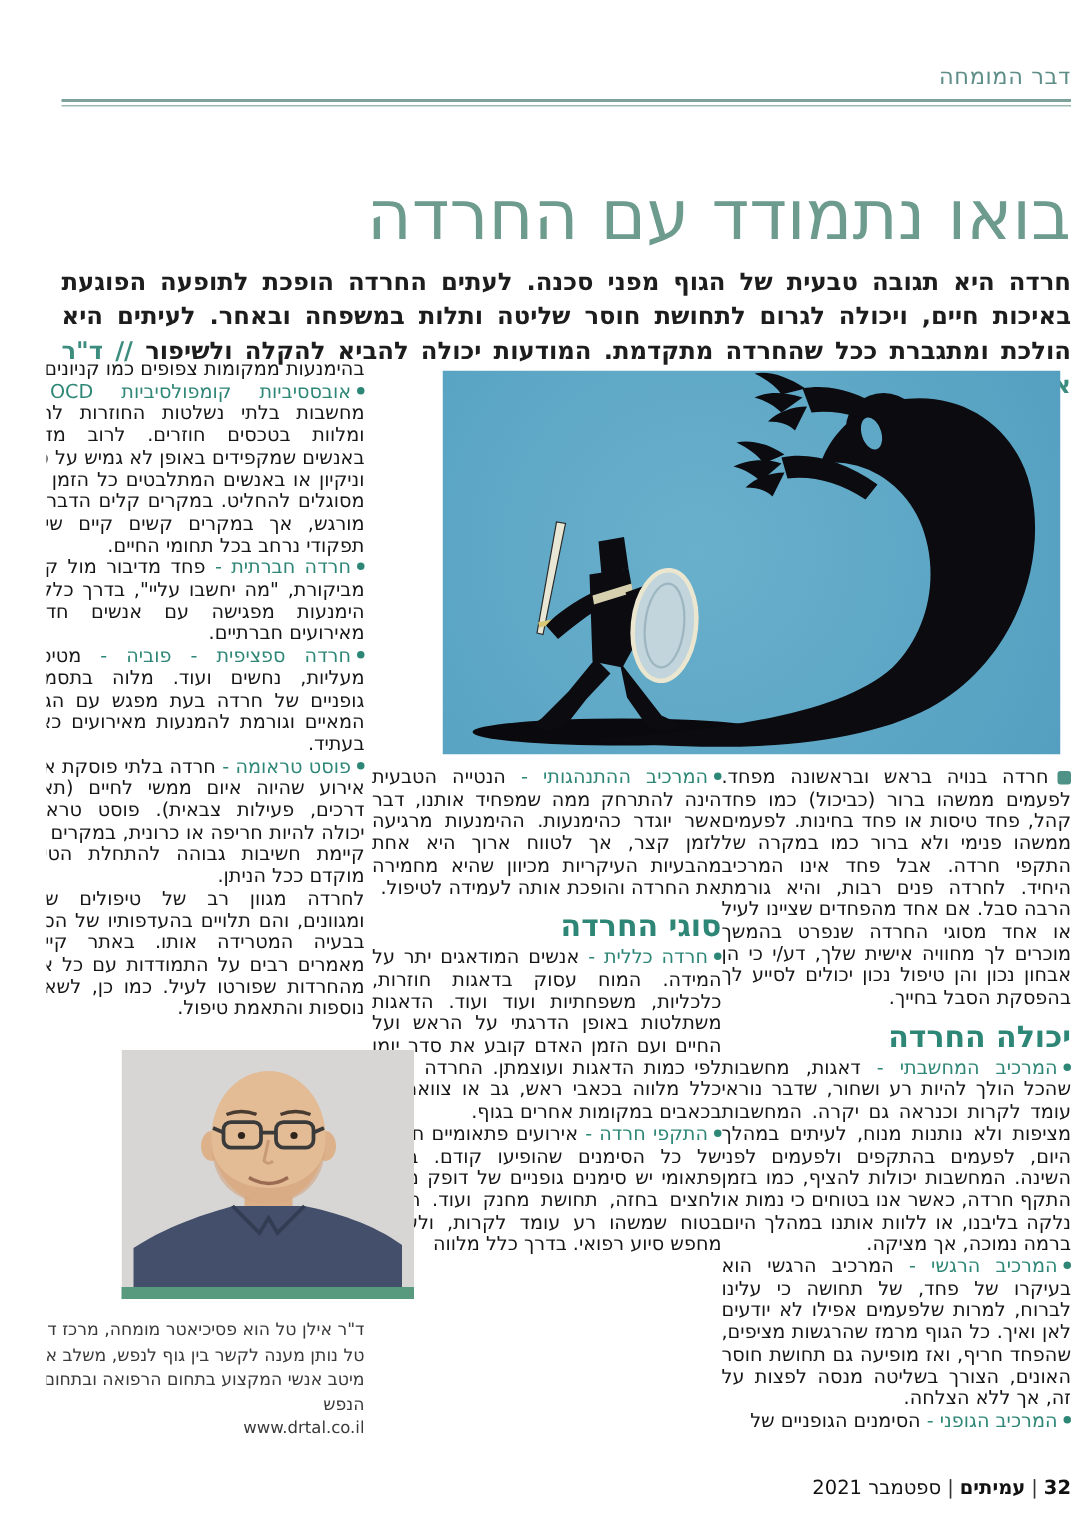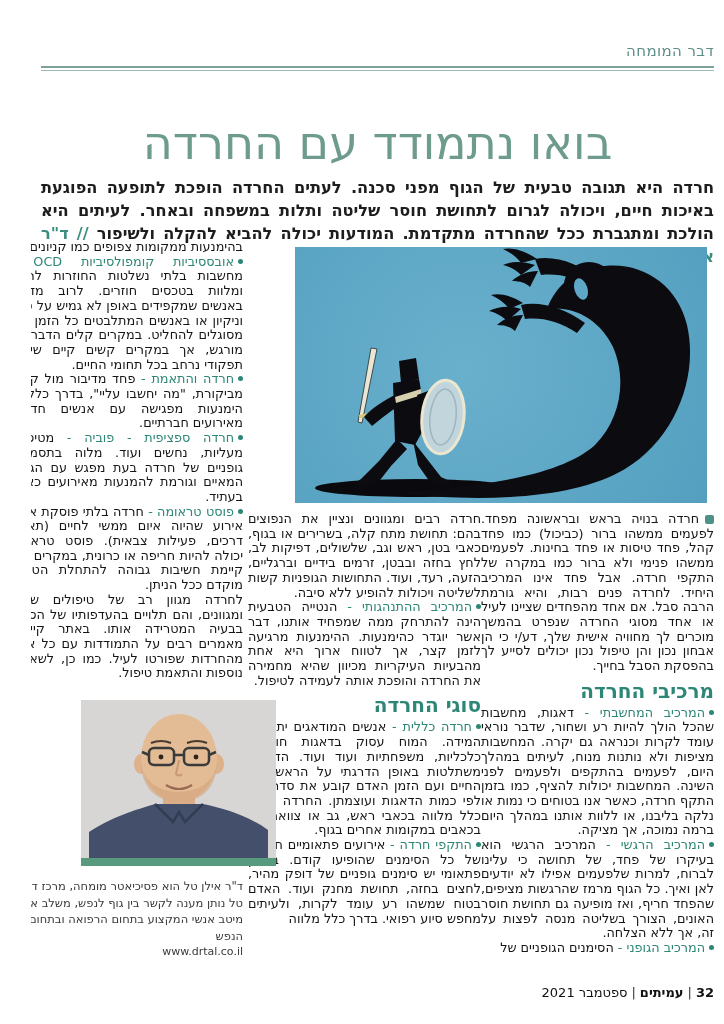--- a/index.html
+++ b/index.html
@@ -2,21 +2,21 @@
 <html lang="he" dir="rtl"><head>
 <meta charset="utf-8">
 <style>
   html,body{margin:0;padding:0;background:#ffffff;}
   .page{position:relative;width:693px;height:1024px;background:#ffffff;overflow:hidden;
         font-family:"DejaVu Sans",sans-serif;direction:rtl;}
   
   .kicker{position:absolute;top:42px;right:10px;font-size:15px;color:#5f8e89;letter-spacing:.4px;}
   .kicker-rule{position:absolute;top:66px;right:10px;left:10px;height:2px;
                border-top:2px solid #7da29c;border-bottom:1px solid #9db8b3;}
-  .title{position:absolute;top:84px;right:10px;left:10px;text-align:center;
+  .title{position:absolute;top:84px;right:10px;left:10px;text-align:right;
          font-size:46px;line-height:56px;color:#6d9b8d;font-weight:400;}
   .lead{position:absolute;top:160px;right:10px;left:10px;font-size:16.2px;line-height:23px;
         font-weight:bold;color:#1d1d1d;text-align:justify;}
   .lead .byline{color:#3c8d7f;}
   
   .col{position:absolute;width:233px;font-size:12.8px;line-height:14.7px;color:#161616;
        text-align:justify;}
   .col p{margin:0;}
   .col-right{top:512px;right:10px;}
   .col-mid{top:512px;right:243px;}
@@ -101,38 +101,37 @@
         <g transform="rotate(6 148 170)">
           <ellipse cx="148" cy="170" rx="21" ry="37" fill="#c2d4dc" stroke="#eae6cf" stroke-width="3"></ellipse>
           <ellipse cx="148" cy="170" rx="13" ry="28" fill="none" stroke="#9db6c0" stroke-width="1.5"></ellipse>
         </g>
       </g>
     </svg>
   </div>
 
   <div class="col col-right">
     <p><span class="sq"></span><span>חרדה בנויה בראש ובראשונה מפחד. לפעמים ממשהו ברור (כביכול) כמו פחד קהל, פחד טיסות או פחד בחינות. לפעמים ממשהו פנימי ולא ברור כמו במקרה של התקפי חרדה. אבל פחד אינו המרכיב היחיד. לחרדה פנים רבות, והיא גורמת הרבה סבל. אם אחד מהפחדים שציינו לעיל או אחד מסוגי החרדה שנפרט בהמשך מוכרים לך מחוויה אישית שלך, דע/י כי הן אבחון נכון והן טיפול נכון יכולים לסייע לך בהפסקת הסבל בחייך.</span></p>
-    <h2 class="section-heading">מרכיבי החרדה</h2>
+    <h2 class="section-heading">יכולה החרדה</h2>
     <p><span class="dot"></span><span class="lead-in">המרכיב המחשבתי - </span><span>דאגות, מחשבות שהכל הולך להיות רע ושחור, שדבר נוראי עומד לקרות וכנראה גם יקרה. המחשבות מציפות ולא נותנות מנוח, לעיתים במהלך היום, לפעמים בהתקפים ולפעמים לפני השינה. המחשבות יכולות להציף, כמו בזמן התקף חרדה, כאשר אנו בטוחים כי נמות או נלקה בליבנו, או ללוות אותנו במהלך היום ברמה נמוכה, אך מציקה.</span></p>
     <p><span class="dot"></span><span class="lead-in">המרכיב הרגשי - </span><span>המרכיב הרגשי הוא בעיקרו של פחד, של תחושה כי עלינו לברוח, למרות שלפעמים אפילו לא יודעים לאן ואיך. כל הגוף מרמז שהרגשות מציפים, שהפחד חריף, ואז מופיעה גם תחושת חוסר האונים, הצורך בשליטה מנסה לפצות על זה, אך ללא הצלחה.</span></p>
     <p><span class="dot"></span><span class="lead-in">המרכיב הגופני - </span><span>הסימנים הגופניים של</span></p>
   </div>
 
   <div class="col col-mid">
-    <p>חרדה רבים ומגוונים ונציין את הנפוצים בהם: תחושת מתח קלה, בשרירים או בגוף, כאבי בטן, ראש וגב, שלשולים, דפיקות לב, לחץ בחזה ובבטן, זרמים בידיים וברגליים, הזעה, רעד, ועוד. התחושות הגופניות קשות לשליטה ויכולות להופיע ללא סיבה.</p>
     <p><span class="dot"></span><span class="lead-in">המרכיב ההתנהגותי - </span><span>הנטייה הטבעית הינה להתרחק ממה שמפחיד אותנו, דבר אשר יוגדר כהימנעות. ההימנעות מרגיעה לזמן קצר, אך לטווח ארוך היא אחת מהבעיות העיקריות מכיוון שהיא מחמירה את החרדה והופכת אותה לעמידה לטיפול.</span></p>
     <h2 class="section-heading">סוגי החרדה</h2>
     <p><span class="dot"></span><span class="lead-in">חרדה כללית - </span><span>אנשים המודאגים יתר על המידה. המוח עסוק בדאגות חוזרות, כלכליות, משפחתיות ועוד ועוד. הדאגות משתלטות באופן הדרגתי על הראש ועל החיים ועם הזמן האדם קובע את סדר יומו לפי כמות הדאגות ועוצמתן. החרדה בדרך כלל מלווה בכאבי ראש, גב או צוואר, או בכאבים במקומות אחרים בגוף.</span></p>
     <p><span class="dot"></span><span class="lead-in">התקפי חרדה - </span><span>אירועים פתאומיים חוזרים של כל הסימנים שהופיעו קודם. באופן פתאומי יש סימנים גופניים של דופק מהיר, לחצים בחזה, תחושת מחנק ועוד. האדם בטוח שמשהו רע עומד לקרות, ולעיתים מחפש סיוע רפואי. בדרך כלל מלווה</span></p>
   </div>
 
   <div class="col col-left">
     <p>בהימנעות ממקומות צפופים כמו קניונים.</p>
     <p><span class="dot"></span><span class="lead-in">אובססיביות קומפולסיביות OCD</span><span> - מחשבות בלתי נשלטות החוזרות לראש ומלוות בטכסים חוזרים. לרוב מדובר באנשים שמקפידים באופן לא גמיש על סדר וניקיון או באנשים המתלבטים כל הזמן ולא מסוגלים להחליט. במקרים קלים הדבר לא מורגש, אך במקרים קשים קיים שיבוש תפקודי נרחב בכל תחומי החיים.</span></p>
-    <p><span class="dot"></span><span class="lead-in">חרדה והתאמת - </span><span>פחד מדיבור מול קהל, מביקורת, "מה יחשבו עליי", בדרך כלל יש הימנעות מפגישה עם אנשים חדשים מאירועים חברתיים.</span></p>
+    <p><span class="dot"></span><span class="lead-in">חרדה חברתית - </span><span>פחד מדיבור מול קהל, מביקורת, "מה יחשבו עליי", בדרך כלל יש הימנעות מפגישה עם אנשים חדשים מאירועים חברתיים.</span></p>
     <p><span class="dot"></span><span class="lead-in">חרדה ספציפית - פוביה - </span><span>מטיסות, מעליות, נחשים ועוד. מלוה בתסמינים גופניים של חרדה בעת מפגש עם הגורם המאיים וגורמת להמנעות מאירועים כאלה בעתיד.</span></p>
     <p><span class="dot"></span><span class="lead-in">פוסט טראומה - </span><span>חרדה בלתי פוסקת אחרי אירוע שהיוה איום ממשי לחיים (תאונת דרכים, פעילות צבאית). פוסט טראומה יכולה להיות חריפה או כרונית, במקרים אלו קיימת חשיבות גבוהה להתחלת הטיפול מוקדם ככל הניתן.</span></p>
     <p>לחרדה מגוון רב של טיפולים שונים ומגוונים, והם תלויים בהעדפותיו של הסובל בבעיה המטרידה אותו. באתר קיימים מאמרים רבים על התמודדות עם כל אחת מהחרדות שפורטו לעיל. כמו כן, לשאלות נוספות והתאמת טיפול.</p>
   </div>
 
   <div class="photo-wrap">
     <svg width="195" height="158" viewBox="0 0 195 158">
       <rect width="195" height="158" fill="#d7d6d4"></rect>
       <ellipse cx="60" cy="64" rx="7" ry="10" fill="#ddb28b"></ellipse>
       <ellipse cx="136" cy="64" rx="7" ry="10" fill="#ddb28b"></ellipse>

